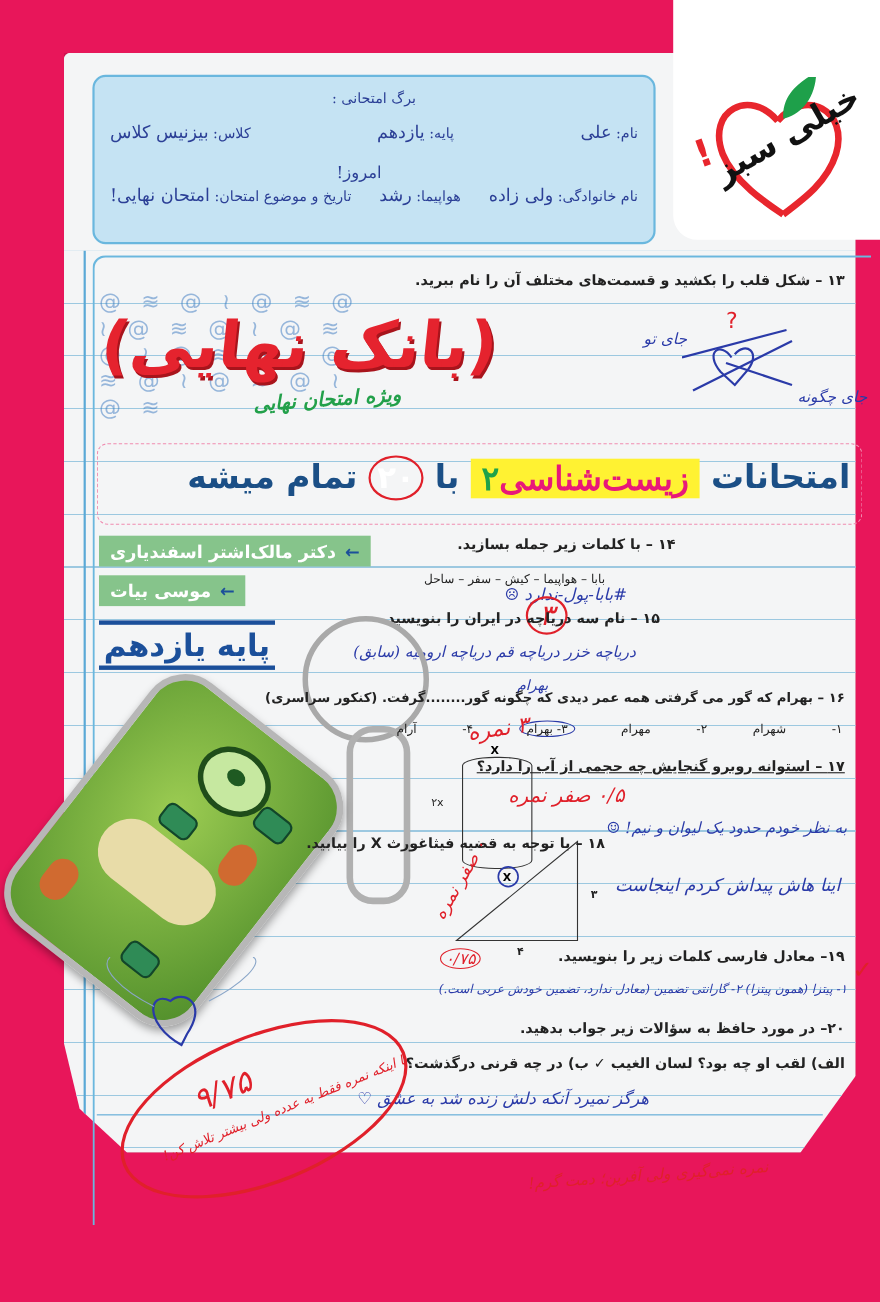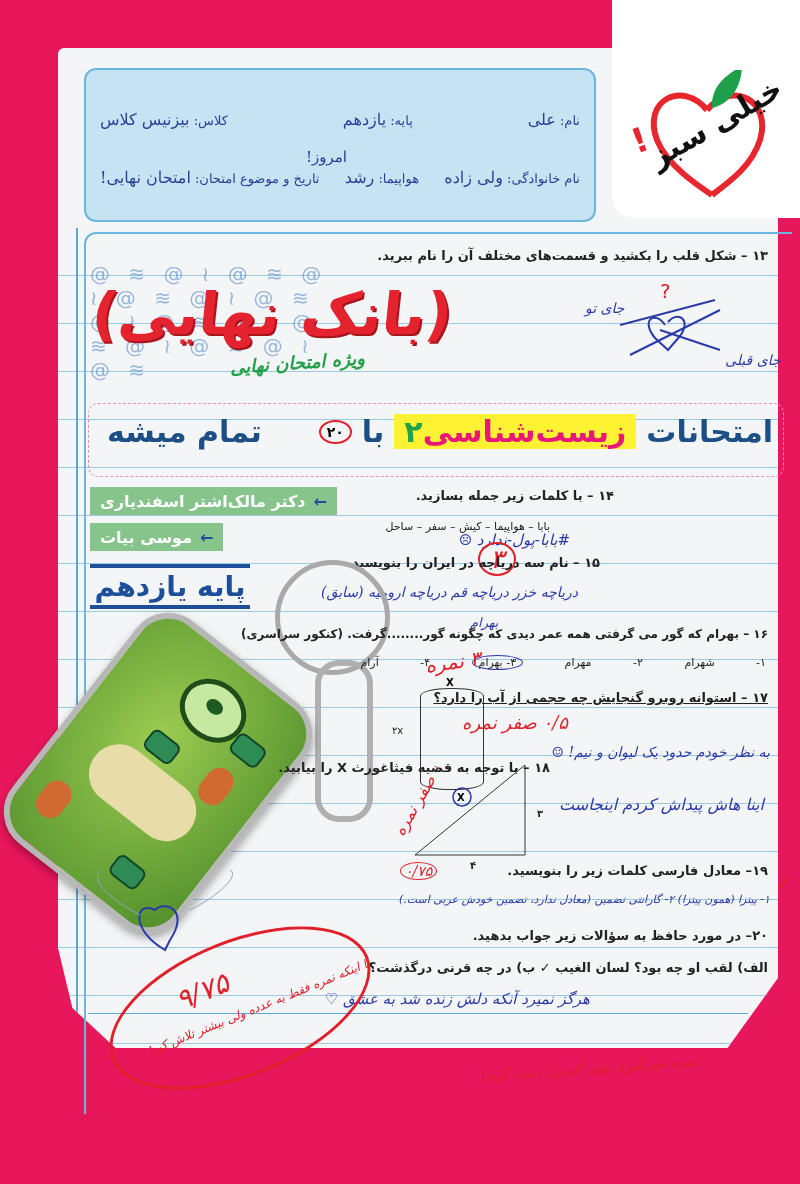--- a/index.html
+++ b/index.html
@@ -25,23 +25,23 @@
   .main-box{position:absolute;left:84px;top:232px;width:706px;height:880px;border-left:2px solid #6ab7de;border-top:2px solid #6ab7de;border-radius:12px 0 0 0;}
   .q{position:absolute;direction:rtl;font-size:13px;font-weight:bold;color:#222;white-space:nowrap;}
   .hand{position:absolute;direction:rtl;font-family:"DejaVu Serif",serif;color:#2a3aa8;white-space:nowrap;font-style:italic;}
   .red{color:#e0202a;}
   .title-big{position:absolute;left:92px;top:280px;font-size:58px;font-weight:bold;color:#e5232e;direction:rtl;letter-spacing:2px;transform:skewX(-6deg);text-shadow:2px 2px 0 #a8141c;}
   .title-sub{position:absolute;left:230px;top:352px;font-size:18px;font-weight:bold;color:#22a04a;direction:rtl;transform:rotate(-4deg);font-family:"DejaVu Serif",serif;font-style:italic;}
   .swirls{position:absolute;left:90px;top:262px;width:260px;height:130px;color:#3a78c0;font-size:20px;opacity:.5;letter-spacing:6px;line-height:24px;overflow:hidden;}
   .banner{position:absolute;left:88px;top:403px;width:694px;height:72px;border:1.5px dashed #f08cb0;border-radius:10px;}
   .banner-row{position:absolute;right:10px;top:10px;display:flex;direction:rtl;align-items:center;gap:10px;font-weight:bold;font-size:30px;}
   .b-blue{color:#1b4f86;}
-  .b-hl{background:#fff232;padding:0 10px;color:#e8187a;}
+  .b-hl{background:#fff232;padding:0 10px;color:#e8187a;font-family:Liberation Serif, serif;}
   .b-hl .g{color:#1fa24a;}
-  .b-circle{display:inline-block;border:2px solid #e0202a;border-radius:50%;color:#000000;font-size:14px;padding:2px 6px;margin-left:47px;}
+  .b-circle{display:inline-block;border:2px solid #e0202a;border-radius:50%;color:#ffffff;font-size:28px;padding:2px 6px;}
   .author{position:absolute;height:28px;background:#86c48b;color:#fff;font-weight:bold;font-size:16px;direction:rtl;display:flex;align-items:center;padding:0 10px;gap:8px;}
   .author .arr{color:#1b4f9a;}
   .grade{position:absolute;left:90px;top:564px;width:160px;border-top:4px solid #1b4f9a;border-bottom:4px solid #1b4f9a;text-align:center;color:#1b4f9a;font-weight:bold;font-size:28px;direction:rtl;padding:2px 0;}
   .keychain{position:absolute;left:52px;top:632px;width:200px;height:270px;border-radius:40px;background:radial-gradient(ellipse at 40% 40%,#9ccc52,#4f8d2a);border:6px solid #b7b7b7;transform:rotate(38deg);box-shadow:3px 3px 8px rgba(0,0,0,.35);}
   .nucleus{position:absolute;left:70px;top:22px;width:60px;height:50px;border-radius:50%;background:#c6e8a0;border:5px solid #1f4d1a;}
   .nucleus::after{content:"";position:absolute;left:20px;top:14px;width:18px;height:14px;border-radius:50%;background:#1f5a22;}
   .vacuole{position:absolute;left:40px;top:130px;width:120px;height:60px;border-radius:40px;background:#e8dca8;}
   .mito{position:absolute;width:28px;height:40px;border-radius:14px;background:#d06a30;}
   .chloro{position:absolute;width:30px;height:20px;border-radius:7px;background:#2f8b56;border:2px solid #12462a;}
   .ring{position:absolute;left:275px;top:560px;width:105px;height:105px;border:5px solid #a9a9a9;border-radius:50%;}
@@ -64,20 +64,21 @@
   <svg class="logo-heart" width="130" height="130" viewBox="0 0 130 130">
     <path d="M65 40 C40 10,0 30,15 70 C25 95,55 115,70 125" fill="none" stroke="#e8262d" stroke-width="6"></path>
     <path d="M65 40 C90 10,130 30,118 70 C110 95,90 110,70 125" fill="none" stroke="#e8262d" stroke-width="6"></path>
     <path d="M70 35 C70 10,95 0,100 -5 C100 20,85 35,70 38Z" fill="#1ea04a"></path>
   </svg>
   <div class="logo-text">خیلی سبز</div>
   <div class="logo-bang">!</div>
 </div>
 
 <div class="header-box">
+  <div class="hb-title">برگ امتحانی :</div>
   <div class="hb-row hb-row1">
     <span><span>نام:</span> <span class="v">علی</span></span>
     <span><span>پایه:</span> <span class="v">یازدهم</span></span>
     <span><span>کلاس:</span> <span class="v">بیزنیس کلاس</span></span>
   </div>
   <div class="hb-emruz">امروز!</div>
   <div class="hb-row hb-row2">
     <span><span>نام خانوادگی:</span> <span class="v">ولی زاده</span></span>
     <span><span>هواپیما:</span> <span class="v">رشد</span></span>
     <span><span>تاریخ و موضوع امتحان:</span> <span class="v">امتحان نهایی!</span></span>
@@ -92,21 +93,21 @@
 <div class="title-sub">ویژه امتحان نهایی</div>
 
 <svg style="position:absolute;left:620px;top:280px;" width="110" height="80">
   <text x="40" y="18" fill="#e0202a" font-size="20">?</text>
   <path d="M45 45 C35 30,20 40,35 58 L48 70 L60 56 C72 40,58 30,48 42" fill="none" stroke="#2a3aa8" stroke-width="2"></path>
   <line x1="0" y1="45" x2="95" y2="20" stroke="#2a3aa8" stroke-width="2"></line>
   <line x1="10" y1="75" x2="100" y2="30" stroke="#2a3aa8" stroke-width="2"></line>
   <line x1="40" y1="50" x2="100" y2="70" stroke="#2a3aa8" stroke-width="2"></line>
 </svg>
 <div class="hand" style="left:585px;top:300px;font-size:14px;">جای تو</div>
-<div class="hand" style="left:725px;top:352px;font-size:14px;">جای قبلی</div>
+<div class="hand" style="left:725px;top:352px;font-size:14px;">جای چگونه</div>
 
 <div class="banner">
   <div class="banner-row">
     <span class="b-blue">امتحانات</span>
     <span class="b-hl"><span>زیست‌شناسی</span><span class="g">۲</span></span>
     <span class="b-blue">با</span>
     <span class="b-circle">۲۰</span>
     <span class="b-blue">تمام میشه</span>
   </div>
 </div>

